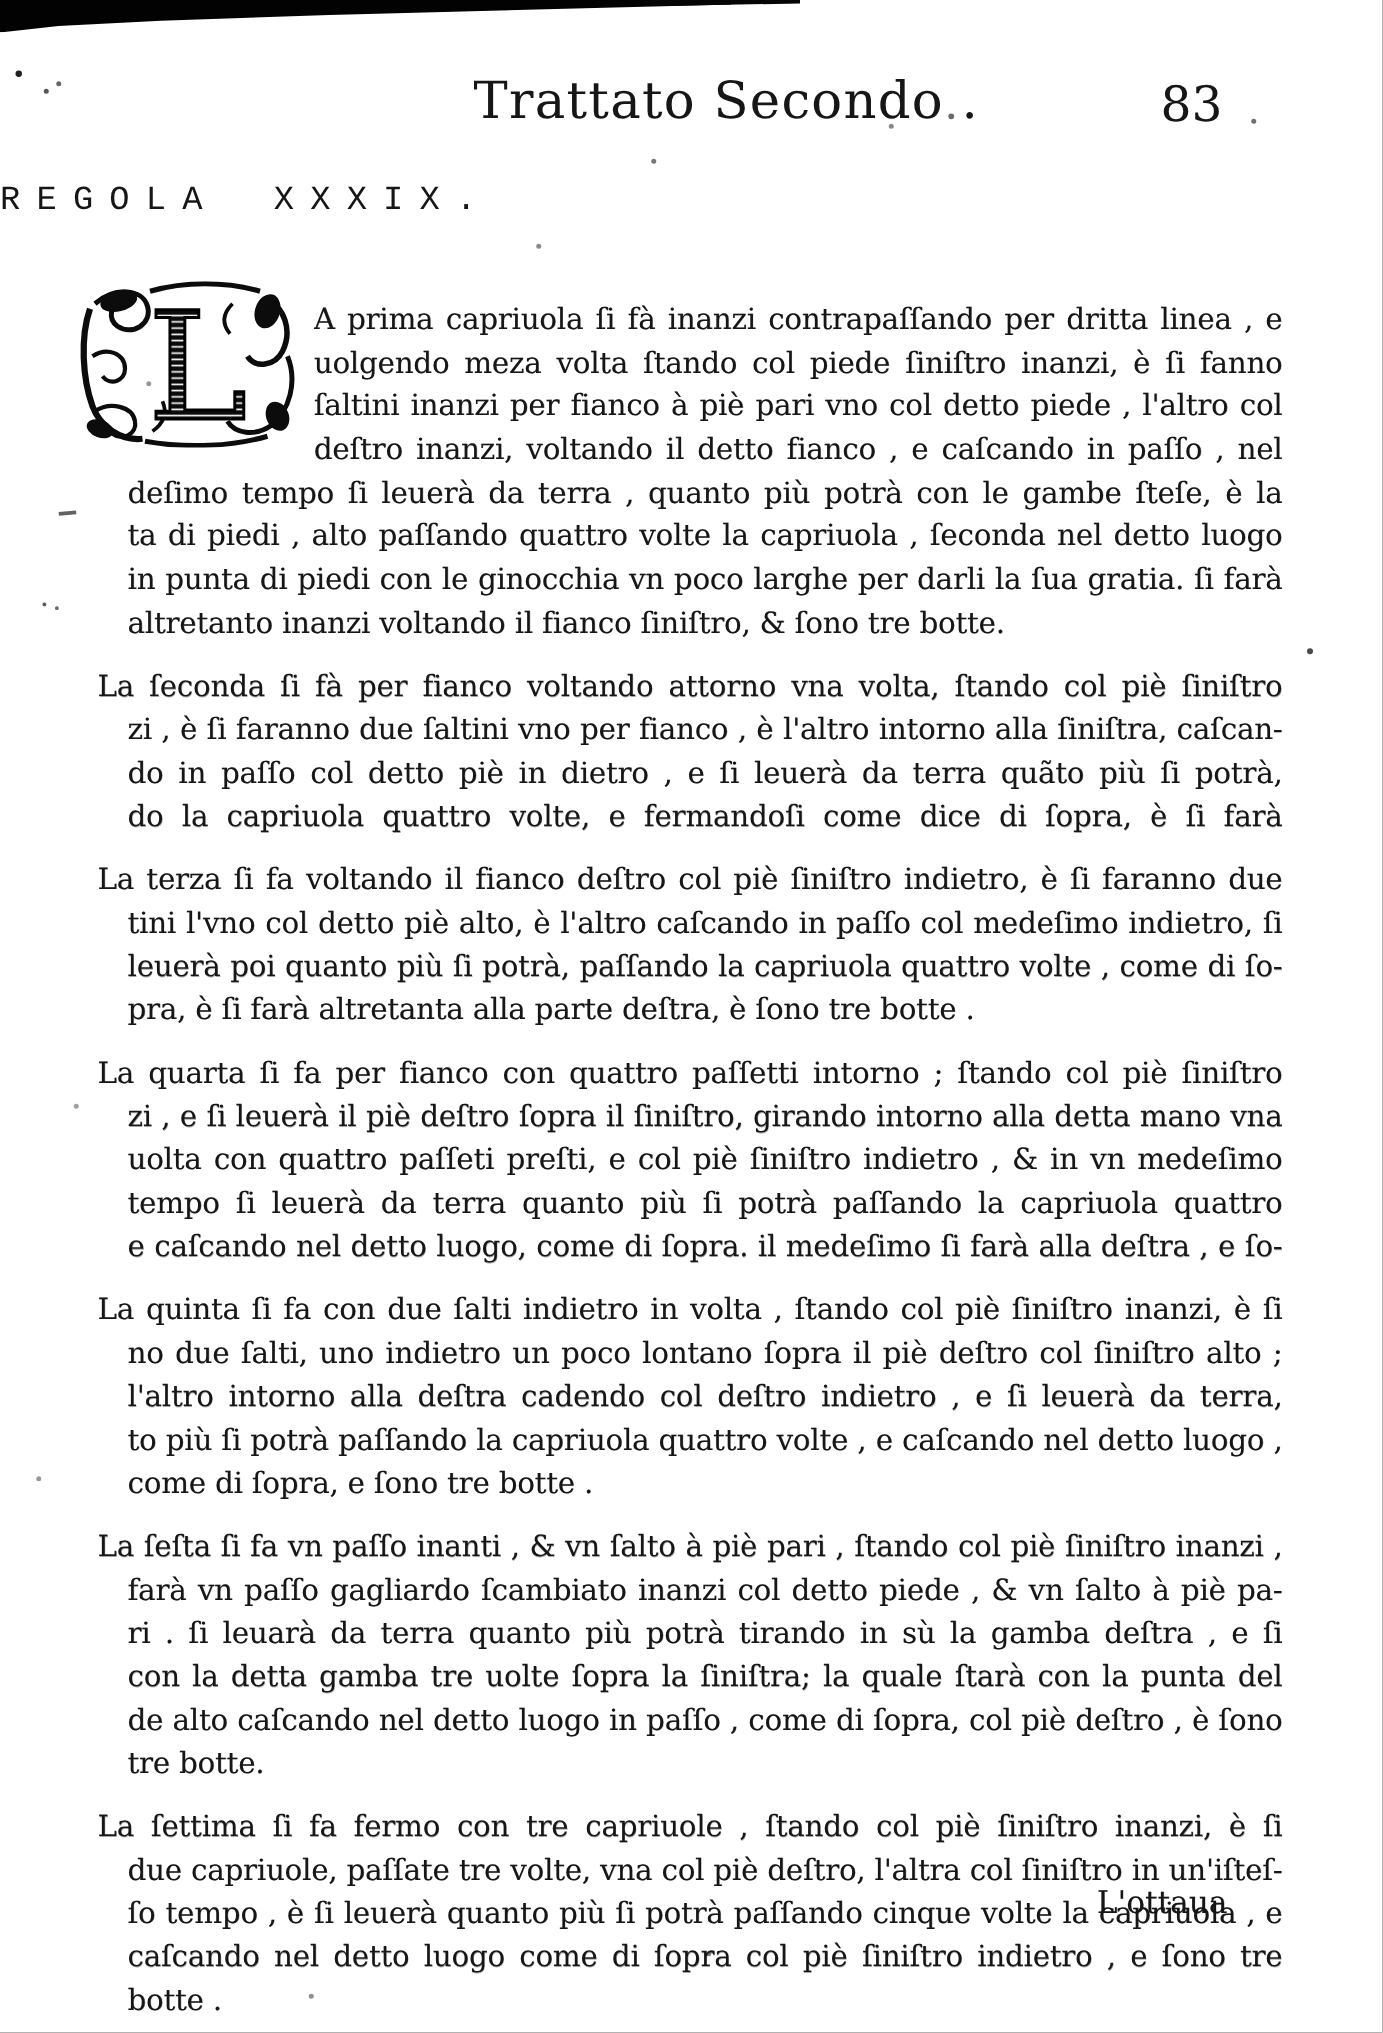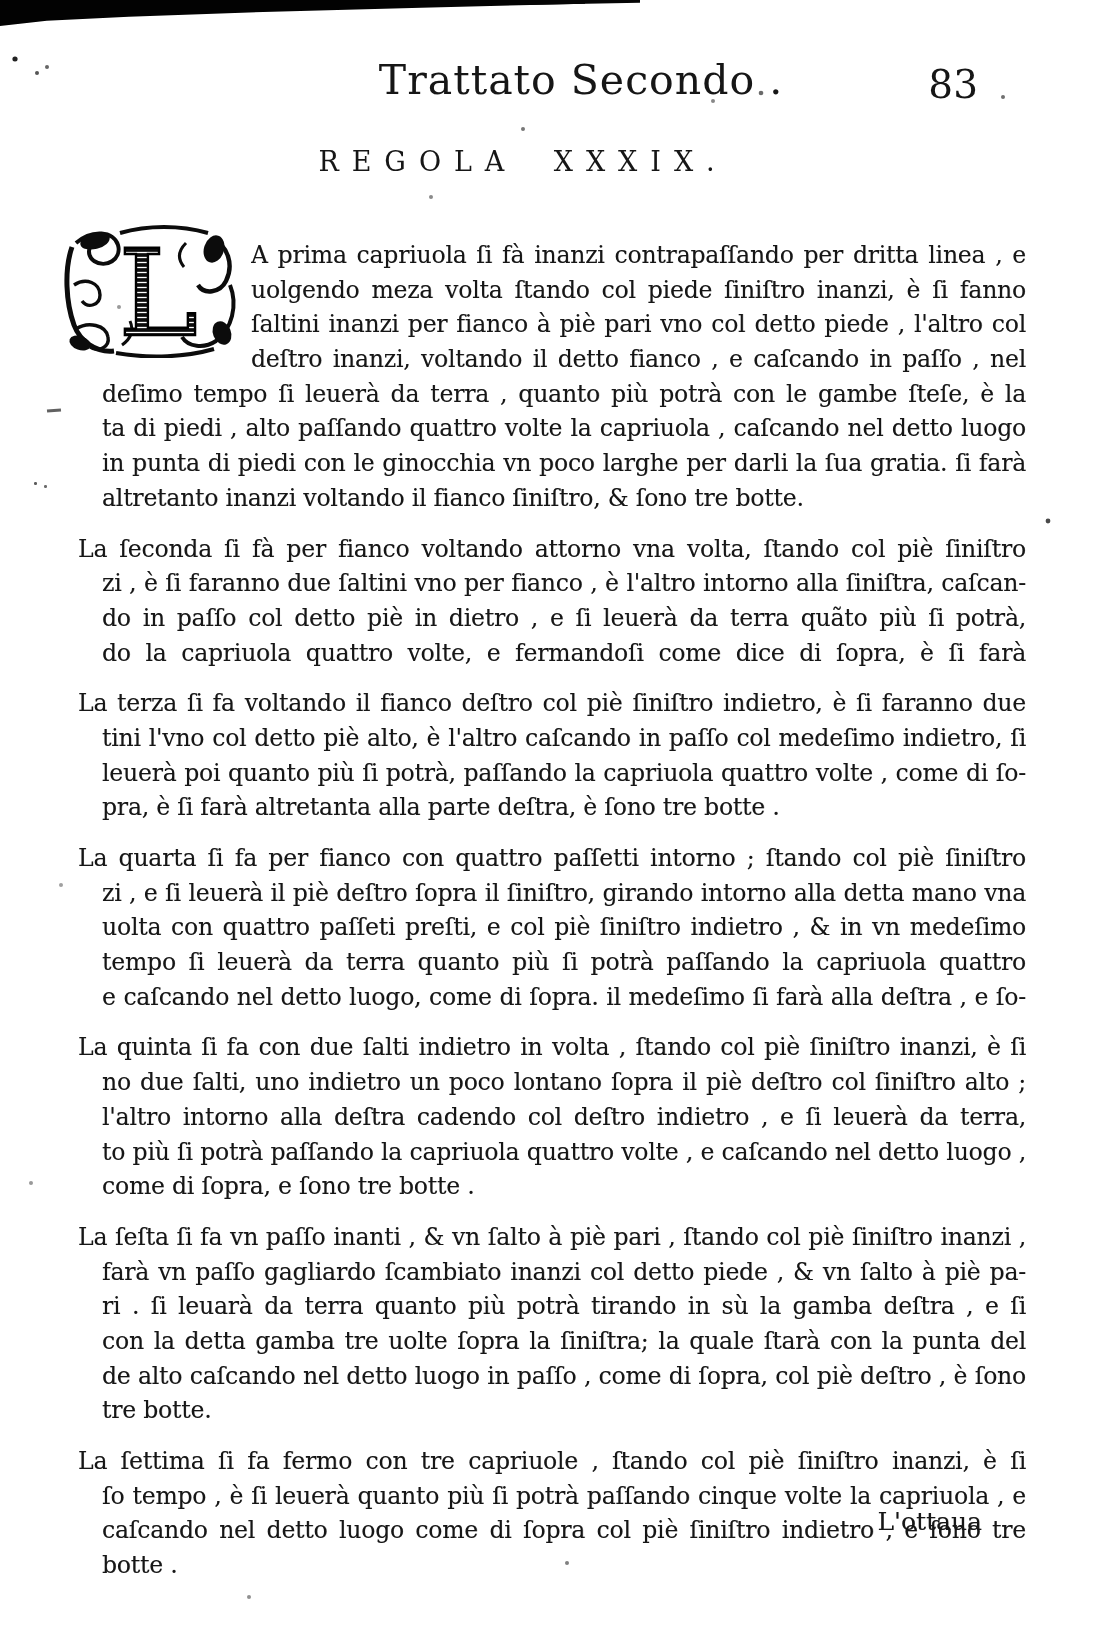--- a/index.html
+++ b/index.html
@@ -52,22 +52,22 @@
     position:absolute;top:56px;left:0;width:100%;
     text-align:center;padding-left:56px;box-sizing:border-box;
     font-size:41px;letter-spacing:1px;
   }
   .page-number{
     position:absolute;top:62px;right:128px;
     font-size:39px;
   }
   .section-heading{
     position:absolute;top:146px;left:0;width:100%;
-    text-align:center;padding-right:60px;box-sizing:border-box;
-    font-size:27px;letter-spacing:.48em;word-spacing:.55em;
+    padding-right:60px;box-sizing:border-box;
+    font-size:27px;letter-spacing:.48em;word-spacing:.55em;font-family:Liberation Mono, monospace;
   }
   .text-body{
     position:absolute;top:222px;left:62px;width:980px;
     font-size:23.5px;line-height:34.7px;letter-spacing:-.2px;
   }
   .dropcap{
     float:left;width:180px;height:133px;margin:3px 9px 2px 0;
   }
   .para{margin:16px;padding:0;}
   .line{
@@ -125,21 +125,21 @@
         <text x="96" y="110" text-anchor="middle" font-family="DejaVu Serif, serif" font-size="120" fill="url(#hatch)" stroke="#000" stroke-width="2.4">L</text>
       </svg>
     </div>
 
   <div class="para">
         <div class="line">A prima capriuola ſi fà inanzi contrapaſſando per dritta linea , e ri-</div>
         <div class="line">uolgendo meza volta ſtando col piede ſiniſtro inanzi, è ſi fanno due</div>
         <div class="line">ſaltini inanzi per fianco à piè pari vno col detto piede , l'altro col</div>
         <div class="line">deſtro inanzi, voltando il detto fianco , e caſcando in paſſo , nel me-</div>
         <div class="line ind1">deſimo tempo ſi leuerà da terra , quanto più potrà con le gambe ſteſe, è la pun-</div>
-        <div class="line ind1">ta di piedi , alto paſſando quattro volte la capriuola , caſcando nel detto luogo</div>
+        <div class="line ind1">ta di piedi , alto paſſando quattro volte la capriuola , ſeconda nel detto luogo</div>
         <div class="line ind1">in punta di piedi con le ginocchia vn poco larghe per darli la ſua gratia. ſi farà</div>
         <div class="line ind1 nojust">altretanto inanzi voltando il fianco ſiniſtro, &amp; ſono tre botte.</div>
       </div>
       <div class="para">
         <div class="line">La ſeconda ſi fà per fianco voltando attorno vna volta, ſtando col piè ſiniſtro inan-</div>
         <div class="line ind1">zi , è ſi faranno due ſaltini vno per fianco , è l'altro intorno alla ſiniſtra, caſcan-</div>
         <div class="line ind1">do in paſſo col detto piè in dietro , e ſi leuerà da terra quãto più ſi potrà, paſſan-</div>
         <div class="line ind1">do la capriuola quattro volte, e fermandoſi come dice di ſopra, è ſi farà altretan</div>
       </div>
       <div class="para">
@@ -165,20 +165,21 @@
       <div class="para">
         <div class="line">La ſeſta ſi fa vn paſſo inanti , &amp; vn ſalto à piè pari , ſtando col piè ſiniſtro inanzi , è ſi</div>
         <div class="line ind1">farà vn paſſo gagliardo ſcambiato inanzi col detto piede , &amp; vn ſalto à piè pa-</div>
         <div class="line ind1">ri . ſi leuarà da terra quanto più potrà tirando in sù la gamba deſtra , e ſi batterà</div>
         <div class="line ind1">con la detta gamba tre uolte ſopra la ſiniſtra; la quale ſtarà con la punta del pie-</div>
         <div class="line ind1">de alto caſcando nel detto luogo in paſſo , come di ſopra, col piè deſtro , è ſono</div>
         <div class="line ind1 nojust">tre botte.</div>
       </div>
       <div class="para">
         <div class="line">La ſettima ſi fa fermo con tre capriuole , ſtando col piè ſiniſtro inanzi, è ſi faranno</div>
+        <div class="line ind1">due capriuole, paſſate tre volte, vna col piè deſtro, l'altra col ſiniſtro in un'iſteſ-</div>
         <div class="line ind1">ſo tempo , è ſi leuerà quanto più ſi potrà paſſando cinque volte la capriuola , e</div>
         <div class="line ind1">caſcando nel detto luogo come di ſopra col piè ſiniſtro indietro , e ſono tre</div>
         <div class="line ind1 nojust">botte .</div>
       </div>
     </div>
 
   <div class="catchword">L'ottaua</div>
 </div>
 
 </body></html>

